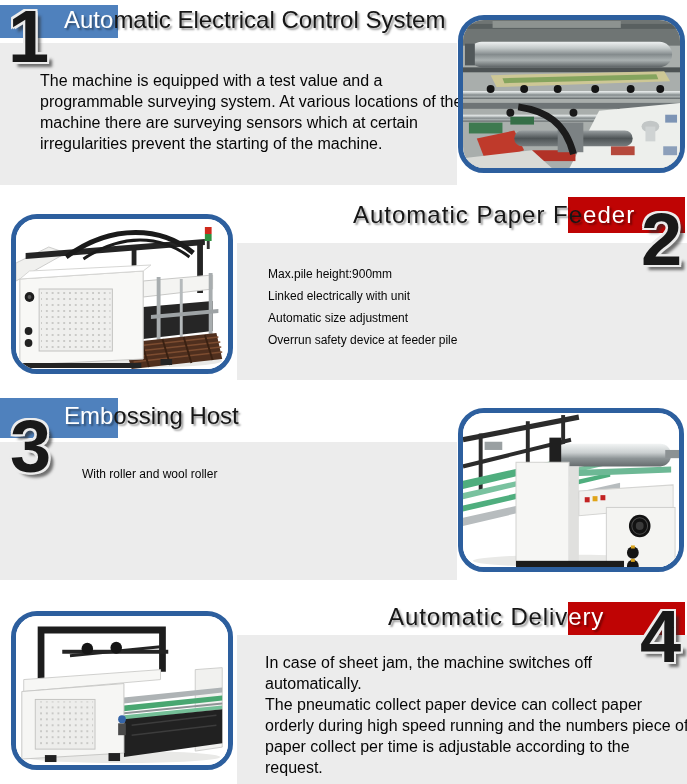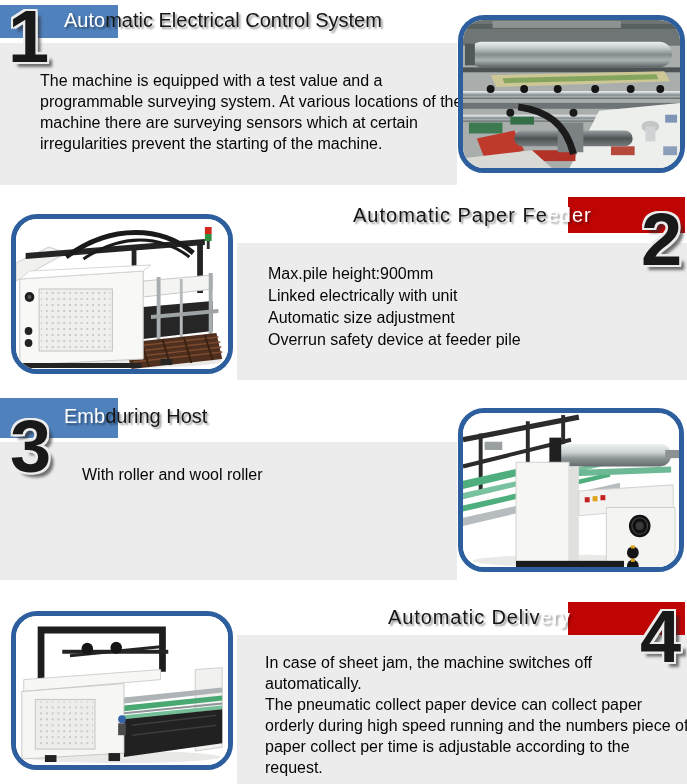--- a/index.html
+++ b/index.html
@@ -3,31 +3,31 @@
 <meta charset="utf-8">
 <style>
   html,body{margin:0;padding:0;background:#fff;}
   .page{position:relative;width:687px;height:784px;background:#ffffff;overflow:hidden;
         font-family:"Liberation Sans",sans-serif;color:#000;}
   .sec{position:absolute;left:0;width:687px;}
   .sec > *{position:absolute;box-sizing:border-box;}
   .panel{background:#ececec;}
   .hb-blue{background:#4f81bd;}
   .hb-red{background:#bf0404;}
-  .sec-title{margin:0;font-size:20px;font-weight:400;line-height:36px;white-space:nowrap;
+  .sec-title{margin:0;font-size:24px;font-weight:400;line-height:36px;white-space:nowrap;
              color:#161616;text-shadow:2px 2px 2px rgba(0,0,0,0.40);}
   .sec-title .t-white{color:#ffffff;}
   .ls1{letter-spacing:1px;margin-left:15px;}
   .ls09{letter-spacing:0.9px;}
   .big-num{font-size:74px;line-height:1;font-weight:bold;color:#191919;
      text-shadow:-2px -2px 0 #ececec, 2px -2px 0 #ececec, -2px 2px 0 #ececec, 2px 2px 0 #ececec,
                  -2px 0 0 #ececec, 2px 0 0 #ececec, 0 -2px 0 #ececec, 0 2px 0 #ececec,
                  5px 5px 3px rgba(45,45,45,0.65);}
   .body-text{margin:0;font-size:16px;line-height:21px;color:#060606;}
-  .feat-list .feat{font-size:16px;line-height:22px;white-space:nowrap;color:#060606;}
+  .feat-list .feat{font-size:12px;line-height:22px;white-space:nowrap;color:#060606;}
   .feat-list.feat-wrap .feat{white-space:normal;line-height:21px;margin-left:20px;}
   .photo{margin:0;border:5px solid #2d5f9e;border-radius:26px;overflow:hidden;background:#fff;}
   .photo svg{display:block;width:100%;height:100%;}
 </style>
 </head>
 <body>
 
 <div class="page">
 
   <section class="sec" style="top:0;height:190px;">
@@ -143,21 +143,21 @@
           <circle cx="13" cy="124" r="4" fill="#222222"></circle>
         <rect x="4" y="144" width="126" height="5" fill="#242424"></rect>
         <rect x="150" y="140" width="12" height="6" fill="#242424"></rect>
       </svg>
     </figure>
   </section>
 
   <section class="sec" style="top:390px;height:195px;">
     <div class="panel" style="left:0;top:52px;width:457px;height:138px;"></div>
     <div class="hb-blue" style="left:0;top:8px;width:118px;height:40px;"></div>
-    <h2 class="sec-title" style="left:64px;top:8px;"><span class="t-white">Emb</span><span>during Host</span></h2>
+    <h2 class="sec-title" style="left:64px;top:8px;"><span class="t-white">Emb</span><span>ossing Host</span></h2>
     <div class="big-num" style="left:10px;top:20px;">3</div>
     <div class="feat-list feat-wrap" style="left:62px;top:74px;width:398px;">
       <div class="feat">With roller and wool roller</div>
     </div>
     <figure class="photo" style="left:458px;top:18px;width:226px;height:164px;" aria-label="Photo of embossing host machine with chrome roller and green conveyor belts">
       <svg viewBox="0 0 220 150" preserveAspectRatio="none">
         <defs>
           <linearGradient id="g3a" x1="0" y1="0" x2="0" y2="1">
             <stop offset="0" stop-color="#f2f4f4"></stop>
               <stop offset="0.4" stop-color="#c9cecf"></stop>

